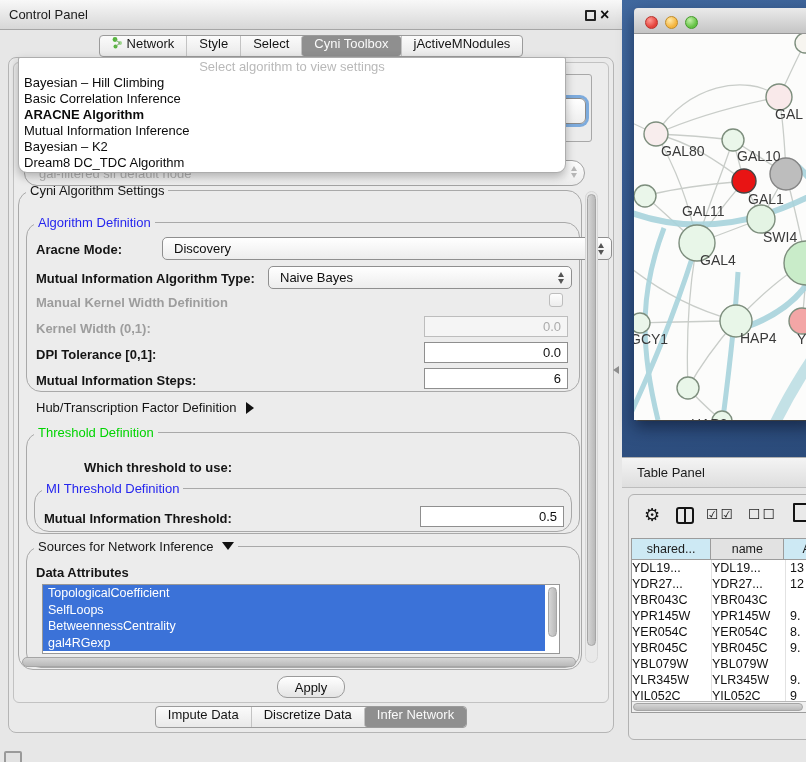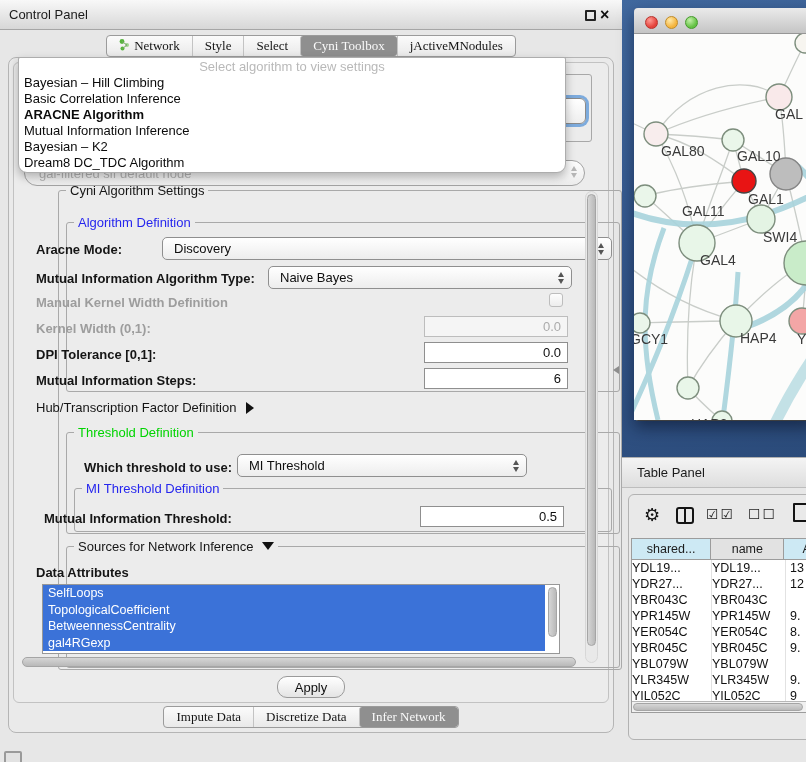--- a/index.html
+++ b/index.html
@@ -9,40 +9,40 @@
   .abs { position:absolute; }
 
   
   .titlebar { background:linear-gradient(#f8f8f8,#d7d7d7); border-bottom:1px solid #a6a6a6; }
   .titlebar .wtitle { position:absolute; left:9px; top:0; line-height:29px; font-size:13px; color:#1b1b1b; }
   .float-btn { position:absolute; left:585px; top:10px; width:11px; height:11px; border:2px solid #222; border-radius:1px; background:transparent; }
   .close-btn { position:absolute; left:600px; top:5px; font-size:16px; font-weight:bold; color:#111; line-height:20px; }
 
   .tabwrap { position:absolute; left:0; width:622px; display:flex; justify-content:center; }
   .tabstrip { display:flex; height:22px; border:1px solid #9b9b9b; border-radius:4px; background:linear-gradient(#fbfbfb,#e9e9e9); overflow:hidden; }
-  .tab { display:flex; align-items:center; gap:4px; padding:0 12px; font-size:13px; color:#141414; border-left:1px solid #c3c3c3; white-space:nowrap;font-family:Liberation Serif, serif; }
+  .tab { display:flex; align-items:flex-start; gap:4px; padding:0 12px; font-size:13px; color:#141414; border-left:1px solid #c3c3c3; white-space:nowrap; }
   .tab:first-child { border-left:none; }
   .tab.selected { background:#8f8f8f; color:#fafafa; border-radius:3px; }
 
   .outer-panel { position:absolute; left:8px; top:57px; width:606px; height:676px; background:#eaeaea; border:1px solid #b5b5b5; border-radius:8px; }
   .inner-panel { position:absolute; left:13px; top:62px; width:596px; height:641px; background:#ececec; border:1px solid #c2c2c2; border-radius:6px; }
 
   
   .frag-group { position:absolute; left:22px; top:74px; width:570px; height:68px; border:1px solid #a8a8a8; border-radius:3px; z-index:4; }
   .frag-combo-blue { position:absolute; left:540px; top:98px; width:46px; height:26px; border:1px solid #8a8a8a; border-radius:6px; background:linear-gradient(#fff,#eee); box-shadow:0 0 0 3px rgba(106,160,219,.85); z-index:4; }
   .ghost-combo { position:absolute; left:24px; top:160px; width:561px; height:26px; border:1px solid #a3a3a3; border-radius:13px; background:linear-gradient(#fdfdfd,#ececec); z-index:4; display:flex; align-items:center; padding-left:14px; font-size:13px; color:#b4b4b4; }
 
   
   .algo-overlay { position:absolute; left:18px; top:57px; width:548px; height:116px; background:#fff; border:1px solid #adadad; border-radius:2px 2px 9px 9px; box-shadow:0 4px 10px rgba(0,0,0,.28); z-index:60; overflow:hidden; }
   .algo-placeholder { height:17px; line-height:17px; text-align:center; color:#b9b9b9; font-size:13px; }
   .algo-item { height:16px; line-height:16px; padding-left:5px; font-size:13px; color:#0b0b0b; white-space:nowrap; }
   .algo-item.bold { font-weight:bold; }
 
   
-  .group { position:absolute; border:1px solid #a9a9a9; border-radius:3px;margin-left:40px; }
+  .group { position:absolute; border:1px solid #a9a9a9; border-radius:15px; }
   .gtitle { position:absolute; top:-8px; left:7px; background:#ececec; padding:0 4px; font-size:13px; color:#161616; white-space:nowrap; }
   .gtitle.blue { color:#2626ee; }
   .gtitle.green { color:#00d400; }
 
   .lbl { position:absolute; font-size:13px; font-weight:bold; color:#151515; white-space:nowrap; }
   .lbl.plain { font-weight:normal; }
   .lbl.disabled { color:#9d9d9d; }
 
   .combo { position:absolute; height:23px; border:1px solid #8f8f8f; border-radius:5px; background:linear-gradient(#ffffff,#ededed); display:flex; align-items:center; font-size:13px; color:#0e0e0e; padding-left:11px; }
   .stepper { position:absolute; right:7px; top:5px; display:flex; flex-direction:column; gap:2px; }
@@ -198,41 +198,34 @@
   <div class="field" style="left:424px;top:342px;width:144px;">0.0</div>
   <div class="lbl" style="left:36px;top:373px;">Mutual Information Steps:</div>
   <div class="field" style="left:424px;top:368px;width:144px;">6</div>
 
   <div class="lbl plain" style="left:36px;top:400px;"><span>Hub/Transcription Factor Definition</span><span class="arrow-right"></span></div>
 
   <div class="group" style="left:26px;top:432px;width:554px;height:102px;">
     <span class="gtitle green">Threshold Definition</span>
   </div>
   <div class="lbl" style="left:84px;top:460px;">Which threshold to use:</div>
-  <div class="combo" style="left:237px;top:454px;width:290px;">
-    <span>MI Threshold</span>
-    <span class="stepper">
-        <span class="tri-up"></span>
-        <span class="tri-down"></span>
-      </span>
-  </div>
   <div class="group" style="left:34px;top:488px;width:538px;height:44px;">
     <span class="gtitle blue">MI Threshold Definition</span>
   </div>
   <div class="lbl" style="left:44px;top:511px;">Mutual Information Threshold:</div>
   <div class="field" style="left:420px;top:506px;width:144px;">0.5</div>
 
   <div class="group" style="left:26px;top:546px;width:554px;height:122px;">
     <span class="gtitle"><span>Sources for Network Inference</span><span class="arrow-down"></span></span>
   </div>
   <div class="lbl" style="left:36px;top:565px;">Data Attributes</div>
   <div id="attr-list">
 
-  <div class="attr-item">SelfLoops</div>
-      <div class="attr-item">TopologicalCoefficient</div>
+  <div class="attr-item">TopologicalCoefficient</div>
+      <div class="attr-item">SelfLoops</div>
       <div class="attr-item">BetweennessCentrality</div>
       <div class="attr-item">gal4RGexp</div>
       <div class="vthumb" style="right:2px;top:2px;width:9px;height:50px;"></div>
     </div>
   <div class="hbar">
       <div class="hthumb" style="width:100%;height:10px;"></div>
     </div>
 
   <div class="scrolltrack-v">
     <div class="vthumb" style="left:1px;top:2px;width:9px;height:452px;"></div>

